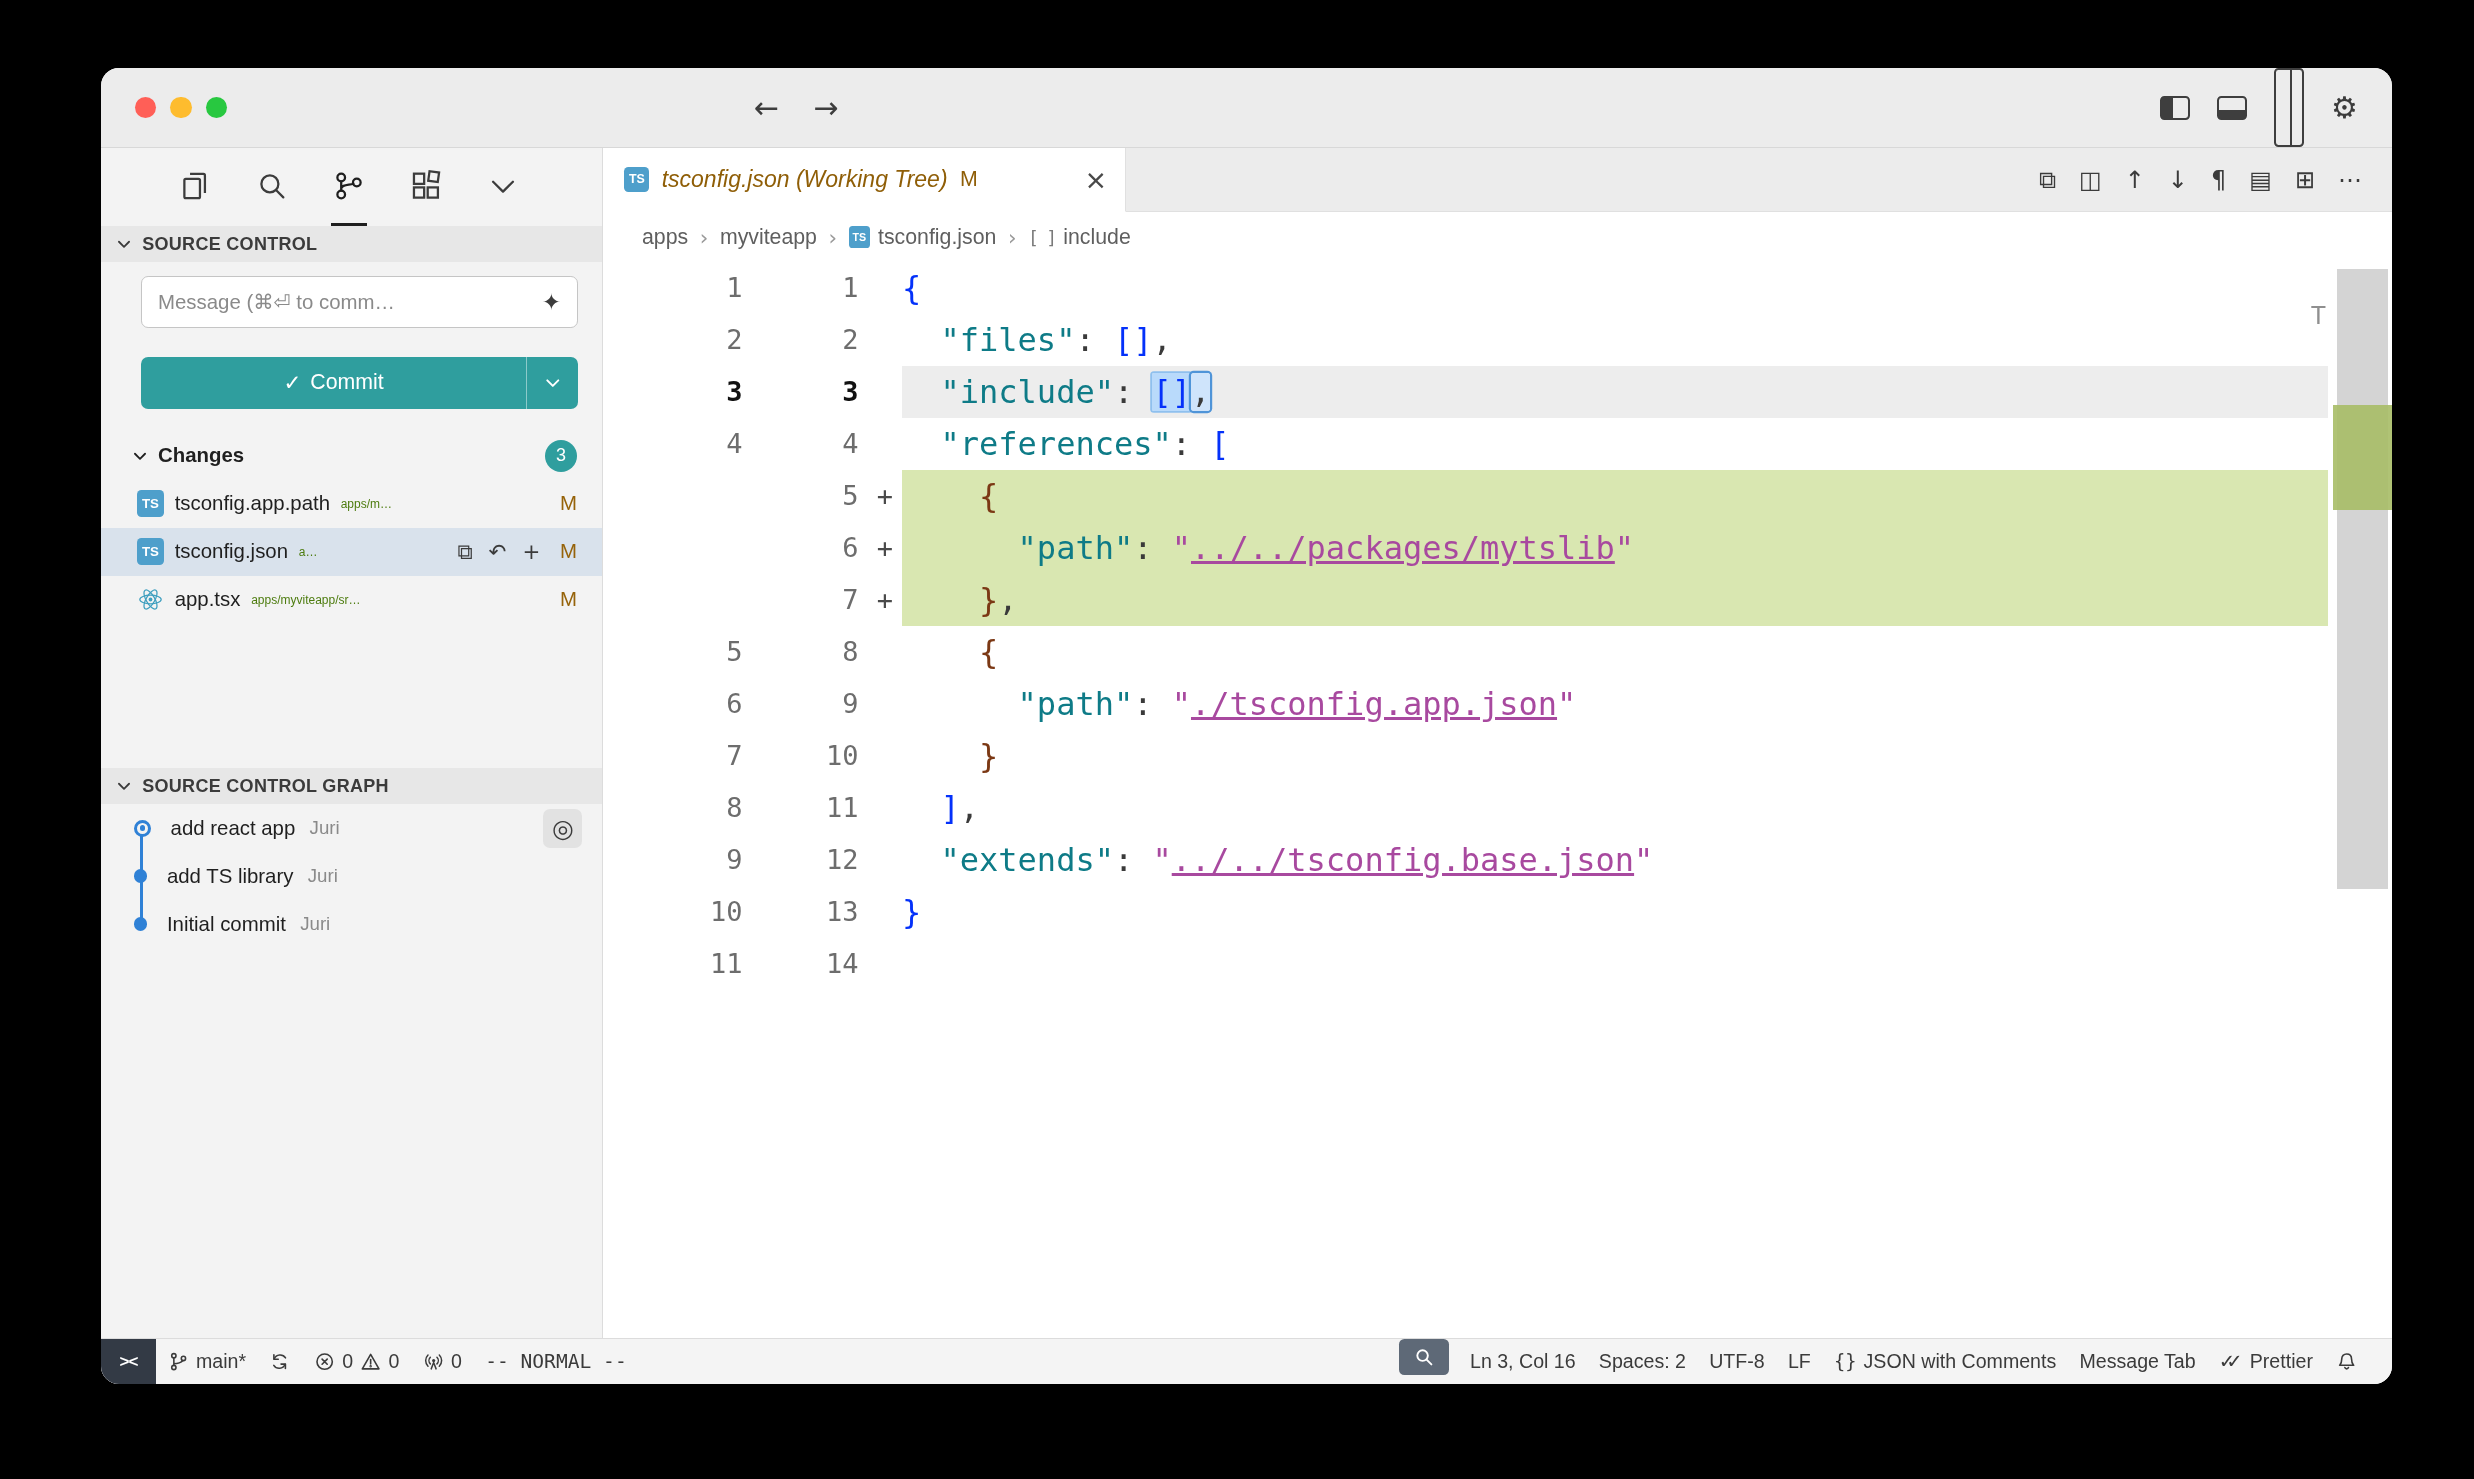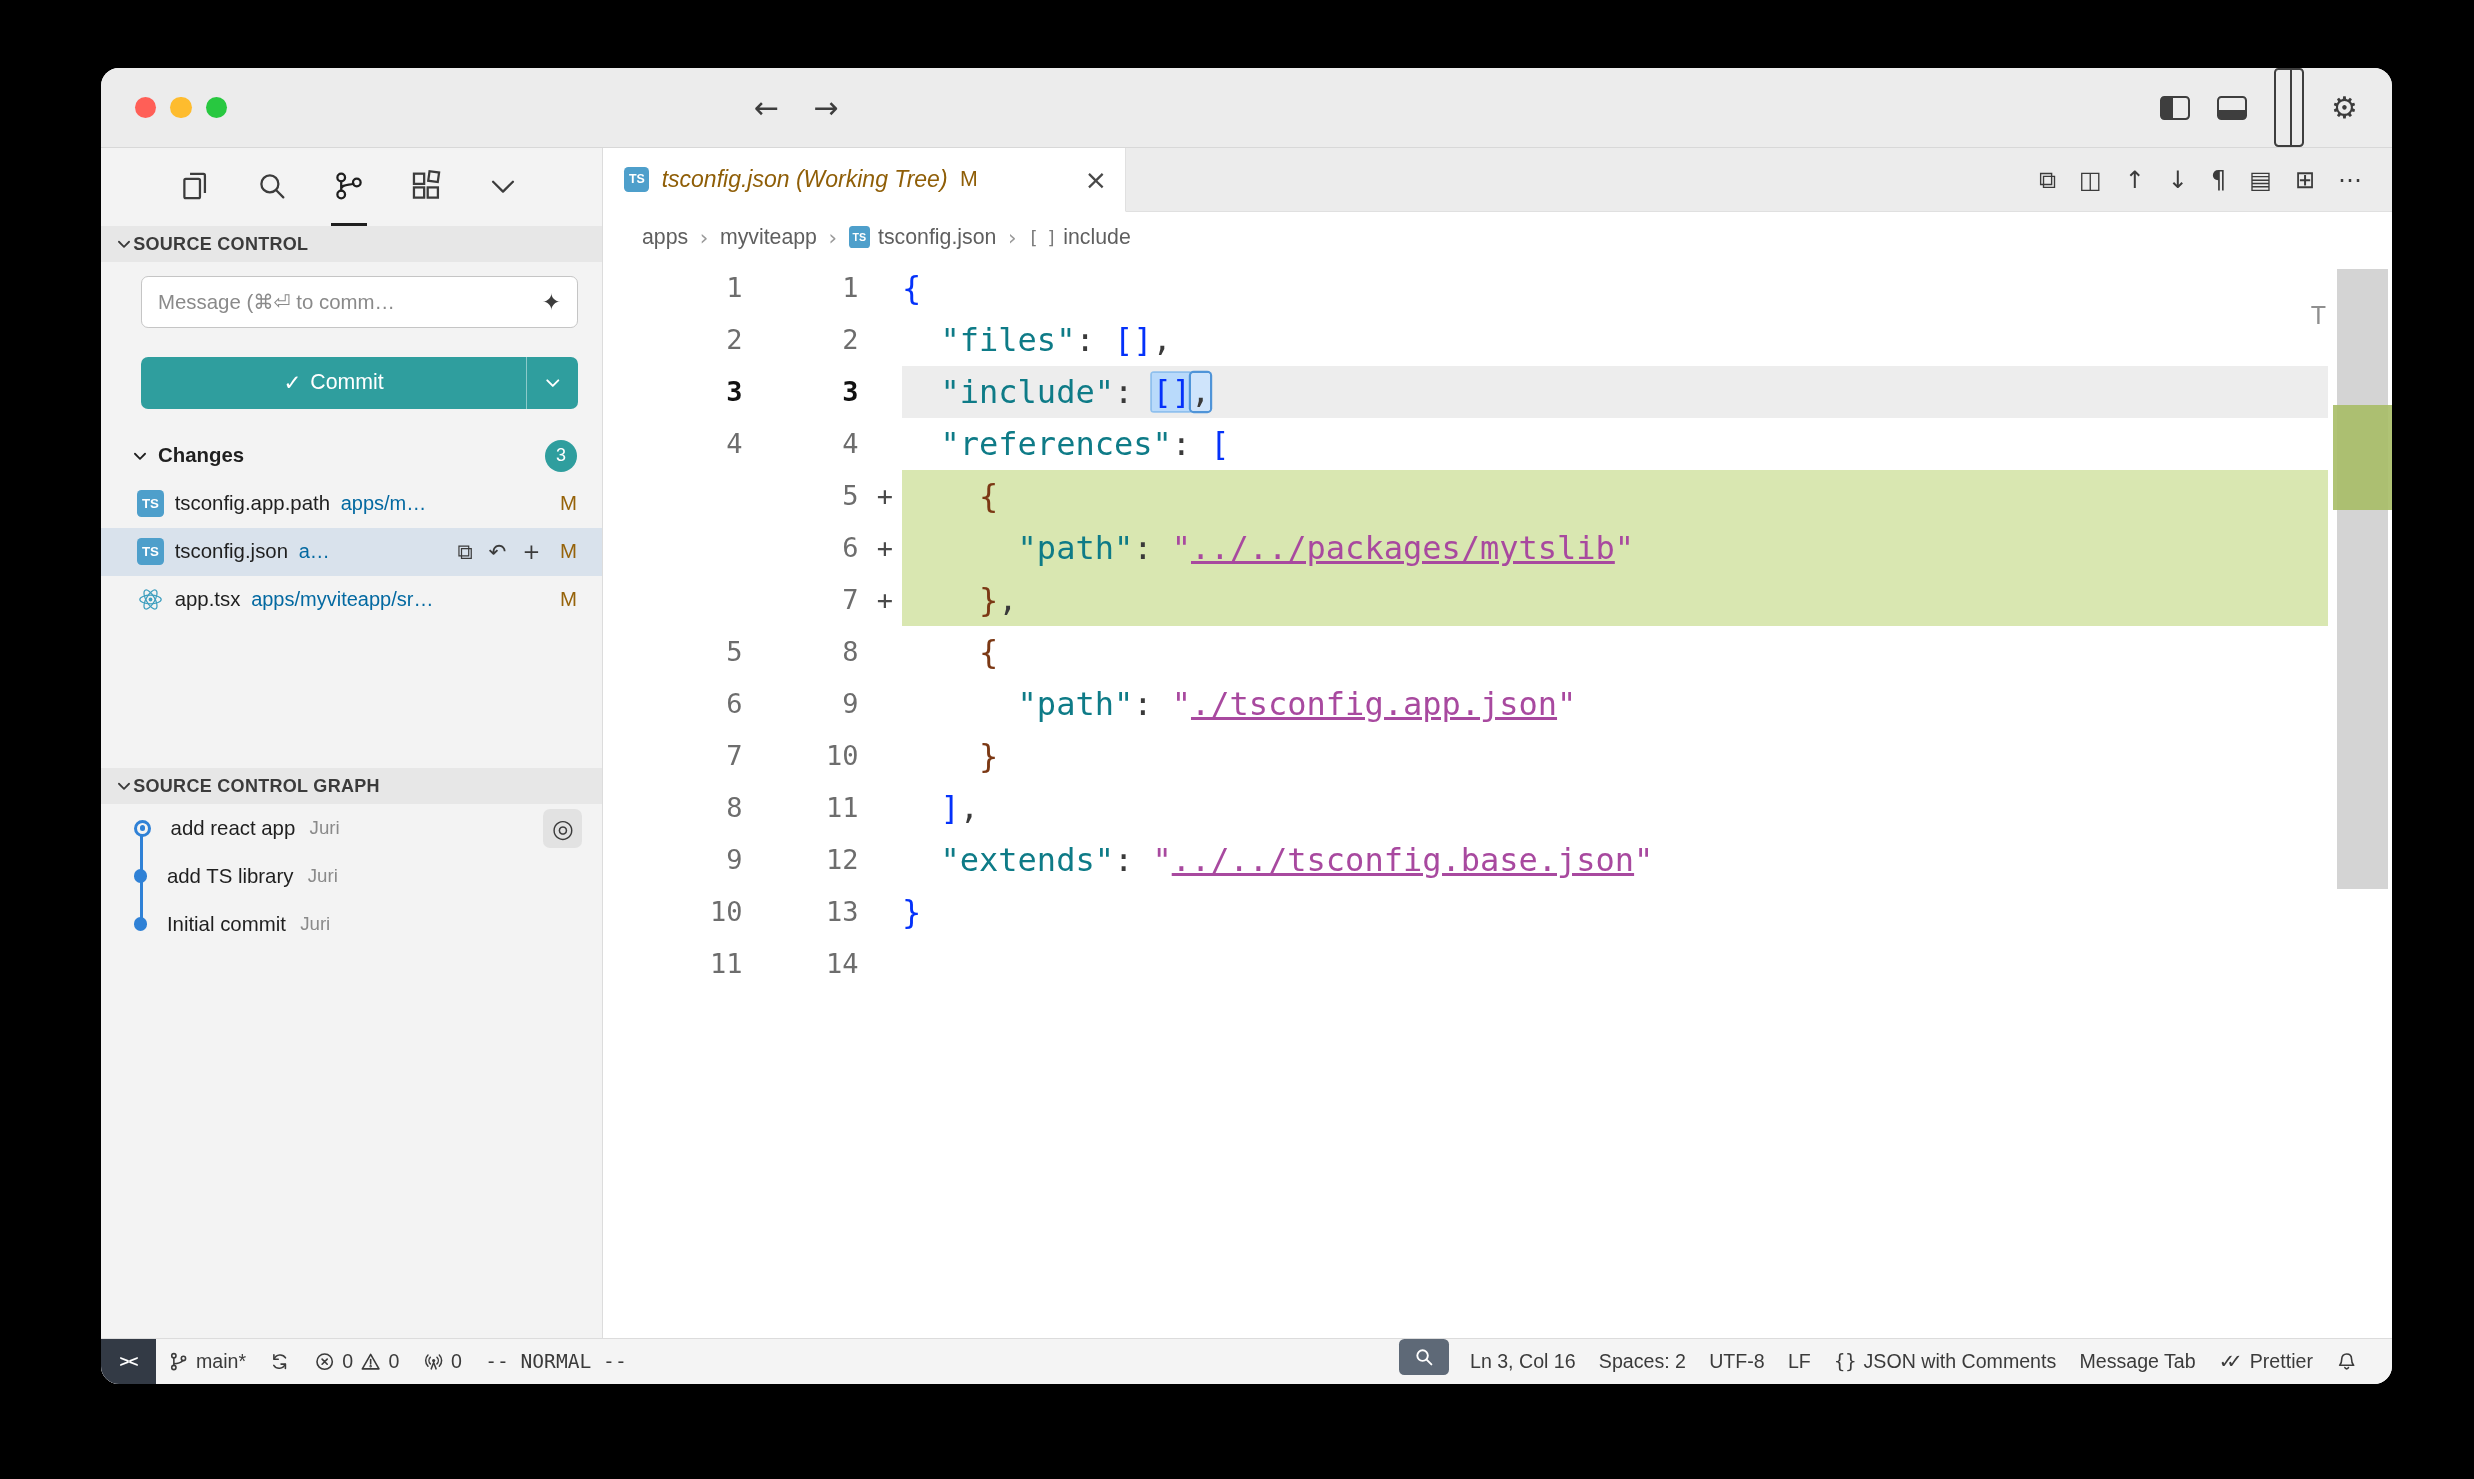--- a/index.html
+++ b/index.html
@@ -31,21 +31,21 @@
   
   .main{flex:1;display:flex;min-height:0}
 
   
   .sidebar{width:502px;flex:0 0 auto;background:#f3f3f3;border-right:0.9px solid #dcdcdc;position:relative;
     font-size:20.4px;color:#1f1f1f}
   .act-row{height:78px;display:flex;align-items:stretch;padding-left:76px;gap:41px}
   .act{width:36px;display:flex;align-items:center;justify-content:center;border-bottom:3.1px solid transparent;color:#3c3c3c}
   .act svg{width:34px;height:34px}
   .act.active{border-bottom-color:#1f1f1f;color:#1f1f1f}
-  .sec-header{height:36px;background:#e7e7e7;display:flex;align-items:center;padding-left:14.2px;
+  .sec-header{height:36px;background:#e7e7e7;display:flex;align-items:center;gap:9px;padding-left:14.2px;
     font-size:18px;font-weight:bold;color:#3b3b3b;letter-spacing:0.3px}
   .sec-header svg{width:18px;height:18px}
   .msg{margin:14.2px 24px 0 40px;height:52px;background:#fff;border:1.3px solid #c5c5c5;border-radius:7.1px;
     display:flex;align-items:center;padding:12px 16px;gap:9px}
   .msg input{flex:1;min-width:0;border:none;outline:none;background:transparent;font-size:20.4px;
     font-family:inherit;color:#1f1f1f}
   .msg input::placeholder{color:#8a8a8a}
   .sparkle{color:#3c3c3c;font-size:23px}
   .commit{margin:28.4px 24px 0 40px;height:52px;background:#2f9e9e;border-radius:7.1px;display:flex;color:#fff;overflow:hidden}
   .commit-main{flex:1;display:flex;align-items:center;justify-content:center;gap:9px;font-size:21.3px}
@@ -56,21 +56,21 @@
   .changes-hdr svg{width:18px;height:18px}
   .badge{margin-left:auto;min-width:32px;height:32px;border-radius:16px;background:#2f9e9e;color:#fff;
     font-size:18px;font-weight:normal;display:flex;align-items:center;justify-content:center}
   .file-row{height:48px;display:flex;align-items:center;padding:0 25px 0 36px;gap:10.7px}
   .file-row.selected{background:#d9e2ec}
   .ts-badge{width:27px;height:27px;border-radius:4.4px;background:#4e9fcb;color:#fff;font-size:13.3px;font-weight:bold;
     display:flex;align-items:center;justify-content:center;flex:0 0 auto}
   .react-wrap{width:27px;height:27px;flex:0 0 auto;display:flex}
   .react-icon{width:27px;height:27px}
   .file-name{white-space:nowrap}
-  .file-detail{color:#0369a1;font-size:20px;white-space:nowrap;overflow:hidden;text-overflow:ellipsis;flex:0 1 auto}
+  .file-detail{color:#4d7c0f;font-size:12px;white-space:nowrap;overflow:hidden;text-overflow:ellipsis;flex:0 1 auto}
   .sp{flex:1}
   .row-act{display:flex;gap:16px;color:#3b3b3b;font-size:21.3px}
   .mstat{color:#96630a;font-size:20.4px;margin-left:9px}
 
   .graph{position:absolute;top:620px;left:0;right:0}
   .graph-rows{position:relative}
   .graph-line{position:absolute;left:39px;top:24px;width:2.7px;height:96px;background:#2f81d6}
   .commit-row{height:48px;display:flex;align-items:center;padding:0 19.6px 0 33px;gap:19.6px;position:relative}
   .graph-dot{width:13.3px;height:13.3px;border-radius:50%;background:#2f81d6;flex:0 0 auto;position:relative;z-index:1}
   .graph-dot.head{width:17px;height:17px;background:#f3f3f3;border:3.1px solid #2f81d6}

